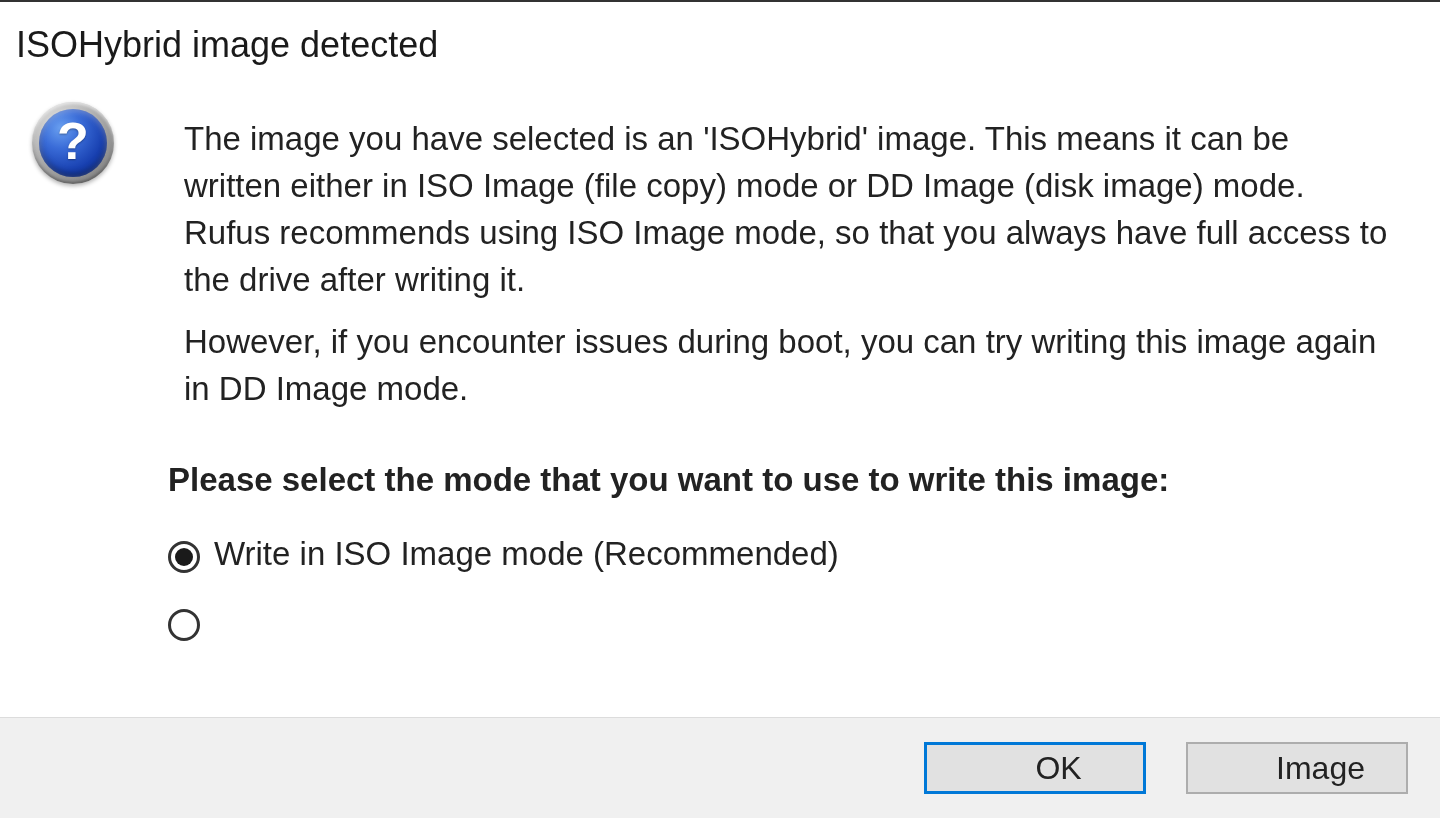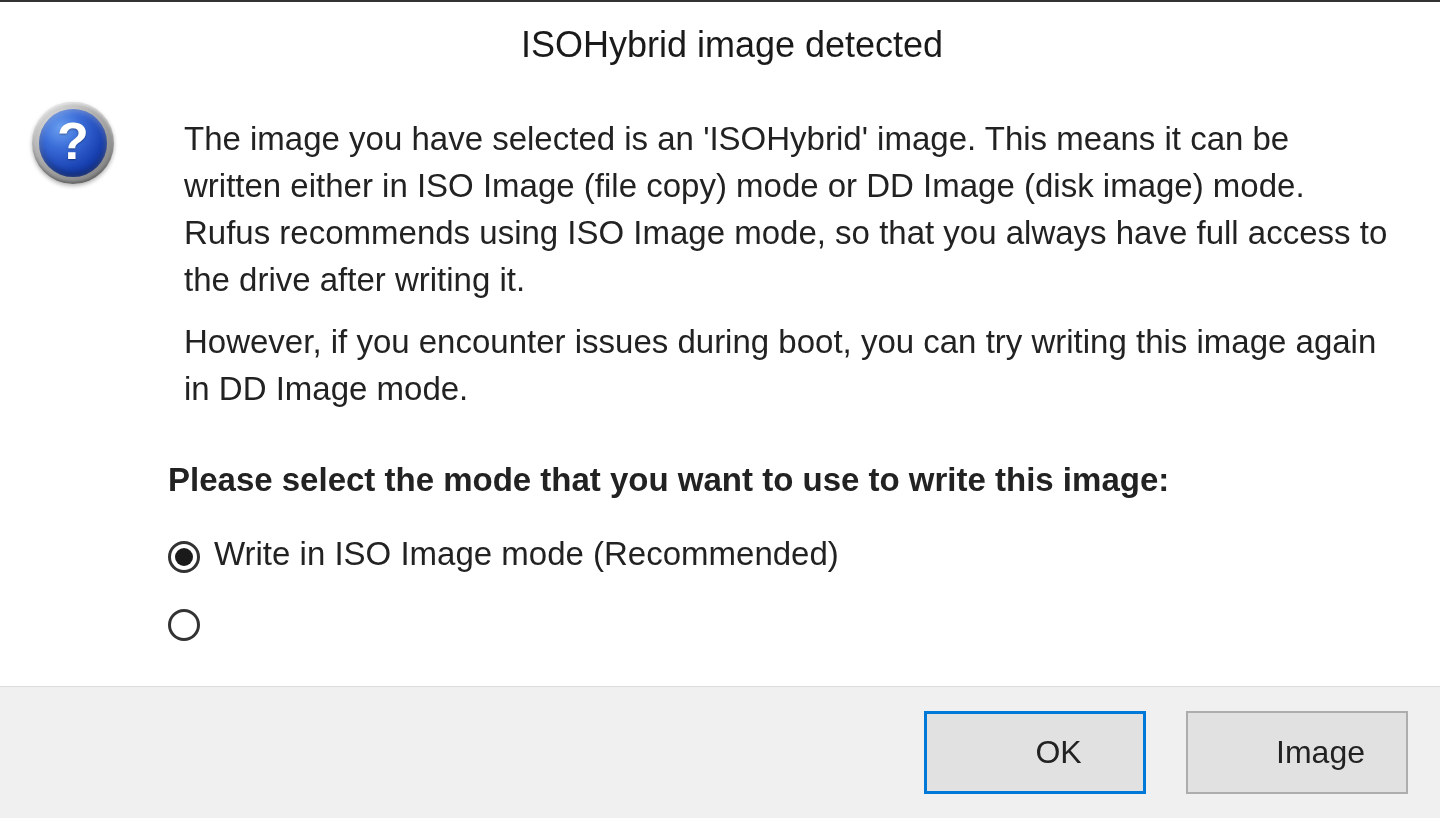--- a/index.html
+++ b/index.html
@@ -19,22 +19,21 @@
       width: 100%;
       height: 100%;
       display: flex;
       flex-direction: column;
       border-top: 2px solid #333;
     }
     .dialog-title {
       font-size: 36px;
       color: #1a1a1a;
       font-weight: 400;
-      padding: 22px 0 0 24px;
-      text-align: center;
+      padding: 22px 0 0 16px;
     }
     .dialog-body {
       flex: 1;
       display: flex;
       padding: 32px 32px 0 32px;
     }
     .icon-column {
       width: 120px;
       flex-shrink: 0;
       padding-top: 4px;
@@ -129,21 +128,21 @@
     .dialog-footer {
       background: #f0f0f0;
       border-top: 1px solid #dcdcdc;
       padding: 24px 32px;
       display: flex;
       justify-content: flex-end;
       gap: 40px;
     }
     .dialog-button {
       min-width: 222px;
-      height: 83px;
+      height: 52px;
       font-size: 32px;
       font-family: 'Segoe UI', Tahoma, sans-serif;
       background: #e1e1e1;
       border: 2px solid #adadad;
       color: #222;
       cursor: pointer;
       display: flex;
       align-items: center;
       justify-content: center;
       padding-left: 47px;

